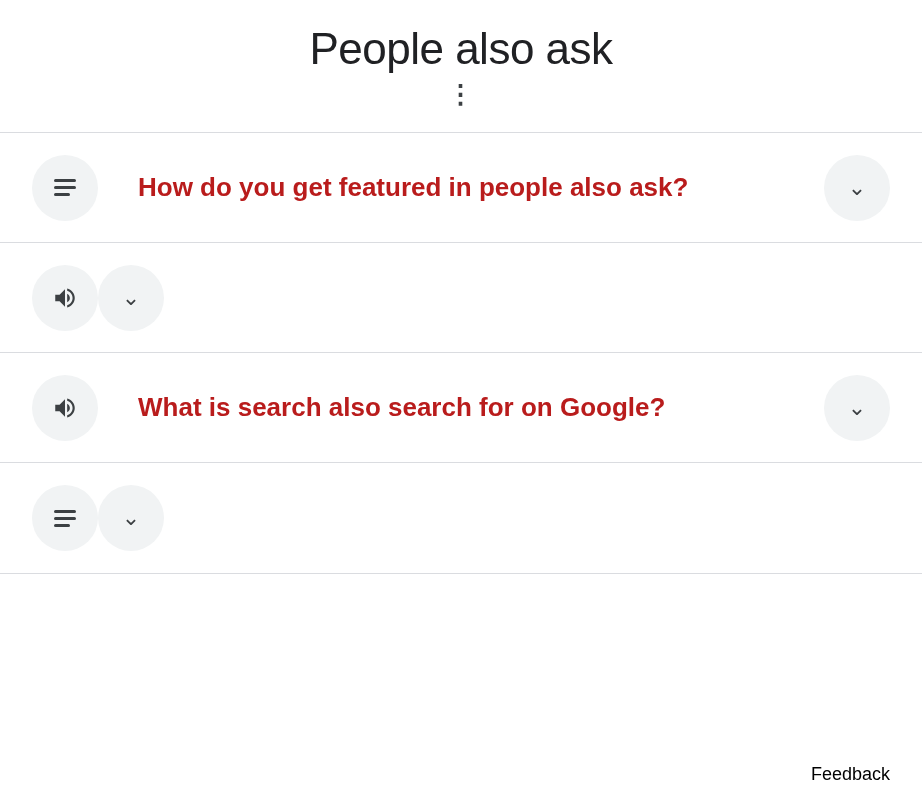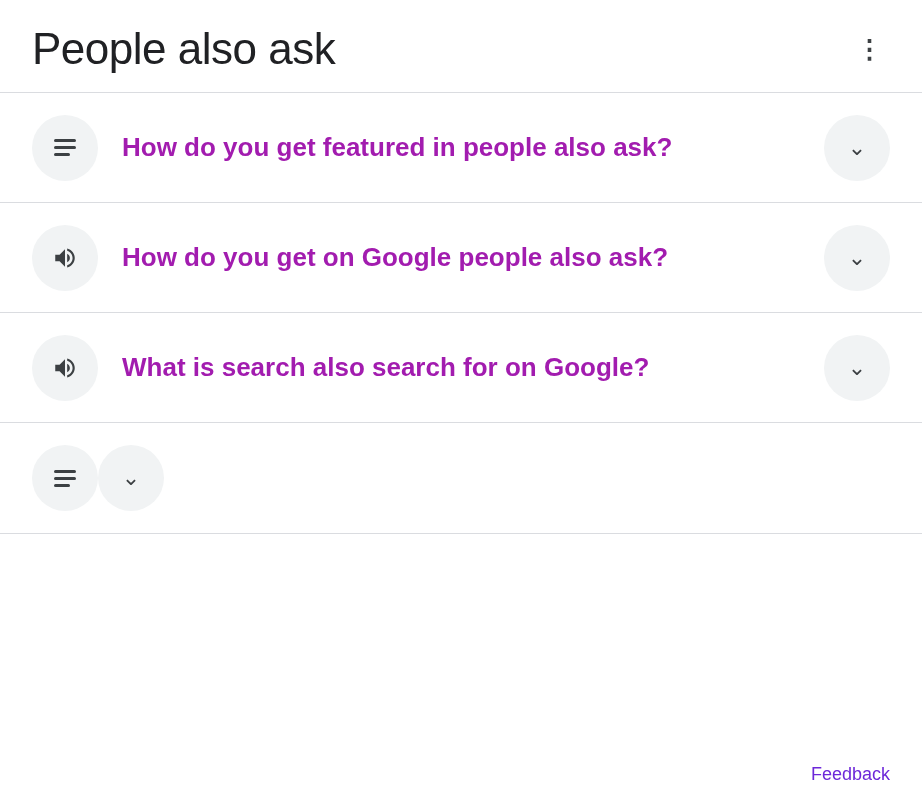--- a/index.html
+++ b/index.html
@@ -22,20 +22,21 @@
       background: #ffffff;
       padding: 0;
       position: relative;
     }
 
     .header {
       display: flex;
       align-items: center;
       justify-content: space-between;
       padding: 24px 32px 18px 32px;
+      flex-direction: column;
     }
 
     .header-title {
       font-size: 44px;
       font-weight: 400;
       color: #202124;
       letter-spacing: -0.5px;
     }
 
     .more-icon {
@@ -82,22 +83,23 @@
       align-items: center;
       justify-content: center;
       flex-shrink: 0;
     }
 
     .faq-question {
       flex: 1;
       padding: 0 24px;
       font-size: 26px;
       font-weight: 700;
-      color: #a21caf;
+      color: #b91c1c;
       line-height: 1.35;
+      margin-left: 16px;
     }
 
     .chevron-circle {
       width: 66px;
       height: 66px;
       border-radius: 50%;
       background: #f1f3f4;
       display: flex;
       align-items: center;
       justify-content: center;
@@ -112,21 +114,21 @@
     }
 
     .feedback-area {
       position: absolute;
       bottom: 12px;
       right: 32px;
     }
 
     .feedback-text {
       font-size: 18px;
-      color: #6d28d9;
+      color: #000000;
     }
 
     
     .lines-icon {
       display: flex;
       flex-direction: column;
       gap: 4px;
       align-items: center;
       justify-content: center;
     }
@@ -179,21 +181,20 @@
       </div>
     </div>
 
     <div class="faq-item">
       <div class="icon-circle">
         <svg class="speaker-svg" viewBox="0 0 24 24" fill="none">
           <path d="M3 9v6h4l5 5V4L7 9H3zm13.5 3c0-1.77-1.02-3.29-2.5-4.03v8.05c1.48-.73 2.5-2.25 2.5-4.02z" fill="#3c4043"></path>
           <path d="M14 3.23v2.06c2.89.86 5 3.54 5 6.71s-2.11 5.85-5 6.71v2.06c4.01-.91 7-4.49 7-8.77s-2.99-7.86-7-8.77z" fill="#3c4043"></path>
         </svg>
       </div>
-      <div class="faq-question">How do you get on Google people also ask?</div>
       <div class="chevron-circle">
         <span class="chevron-down">⌄</span>
       </div>
     </div>
 
     <div class="faq-item">
       <div class="icon-circle">
         <svg class="speaker-svg" viewBox="0 0 24 24" fill="none">
           <path d="M3 9v6h4l5 5V4L7 9H3zm13.5 3c0-1.77-1.02-3.29-2.5-4.03v8.05c1.48-.73 2.5-2.25 2.5-4.02z" fill="#3c4043"></path>
           <path d="M14 3.23v2.06c2.89.86 5 3.54 5 6.71s-2.11 5.85-5 6.71v2.06c4.01-.91 7-4.49 7-8.77s-2.99-7.86-7-8.77z" fill="#3c4043"></path>

